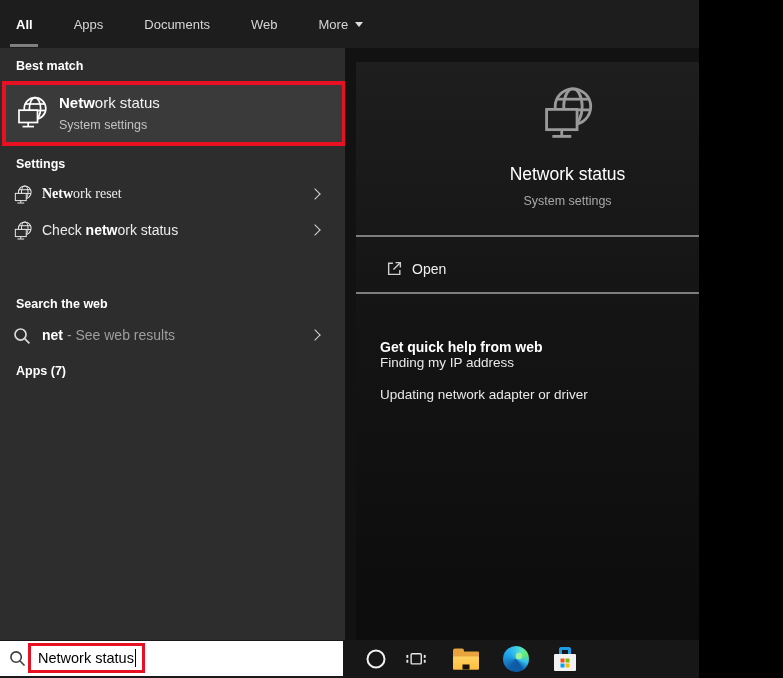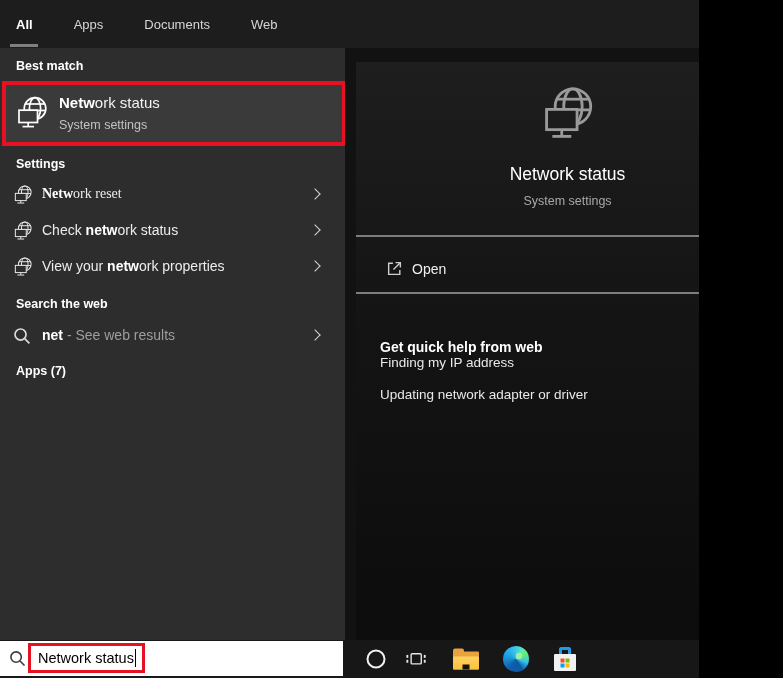--- a/index.html
+++ b/index.html
@@ -132,20 +132,24 @@
         </div>
       <div class="tab">
           <span>Apps</span>
         </div>
       <div class="tab">
           <span>Documents</span>
         </div>
       <div class="tab">
           <span>Web</span>
         </div>
+      <div class="tab">
+        <span>More</span>
+        <span class="caret-down"></span>
+      </div>
     </div>
     <div class="topbar-right">
       <span class="ellipsis-btn">⋯</span>
       <span class="close-btn">✕</span>
     </div>
   </div>
 
   <div class="left-panel">
     <div class="section-header hdr-best">Best match</div>
 
@@ -169,27 +173,20 @@
     </div>
 
     <div class="result-row row-2">
       <svg class="row-icon" width="20" height="20" style="--mfill:#2d2d2d">
           <use href="#sym-globe-monitor"></use>
         </svg>
       <div class="row-label"><span>Check </span><span class="seg-bold">netw</span><span>ork status</span></div>
       <span class="chevron"></span>
     </div>
 
-    <div class="result-row row-3">
-      <svg class="row-icon" width="20" height="20" style="--mfill:#2d2d2d">
-          <use href="#sym-globe-monitor"></use>
-        </svg>
-      <div class="row-label"><span>View your </span><span class="seg-bold">netw</span><span>ork properties</span></div>
-      <span class="chevron"></span>
-    </div>
 
     <div class="section-header hdr-web">Search the web</div>
 
     <div class="result-row row-web">
       <svg class="row-icon" width="18" height="18" style="margin-top:1px">
           <use href="#sym-search" style="color:#dadada"></use>
         </svg>
       <div class="row-label"><span class="seg-bold">net</span><span class="row-dim"> - See web results</span></div>
       <span class="chevron"></span>
     </div>

